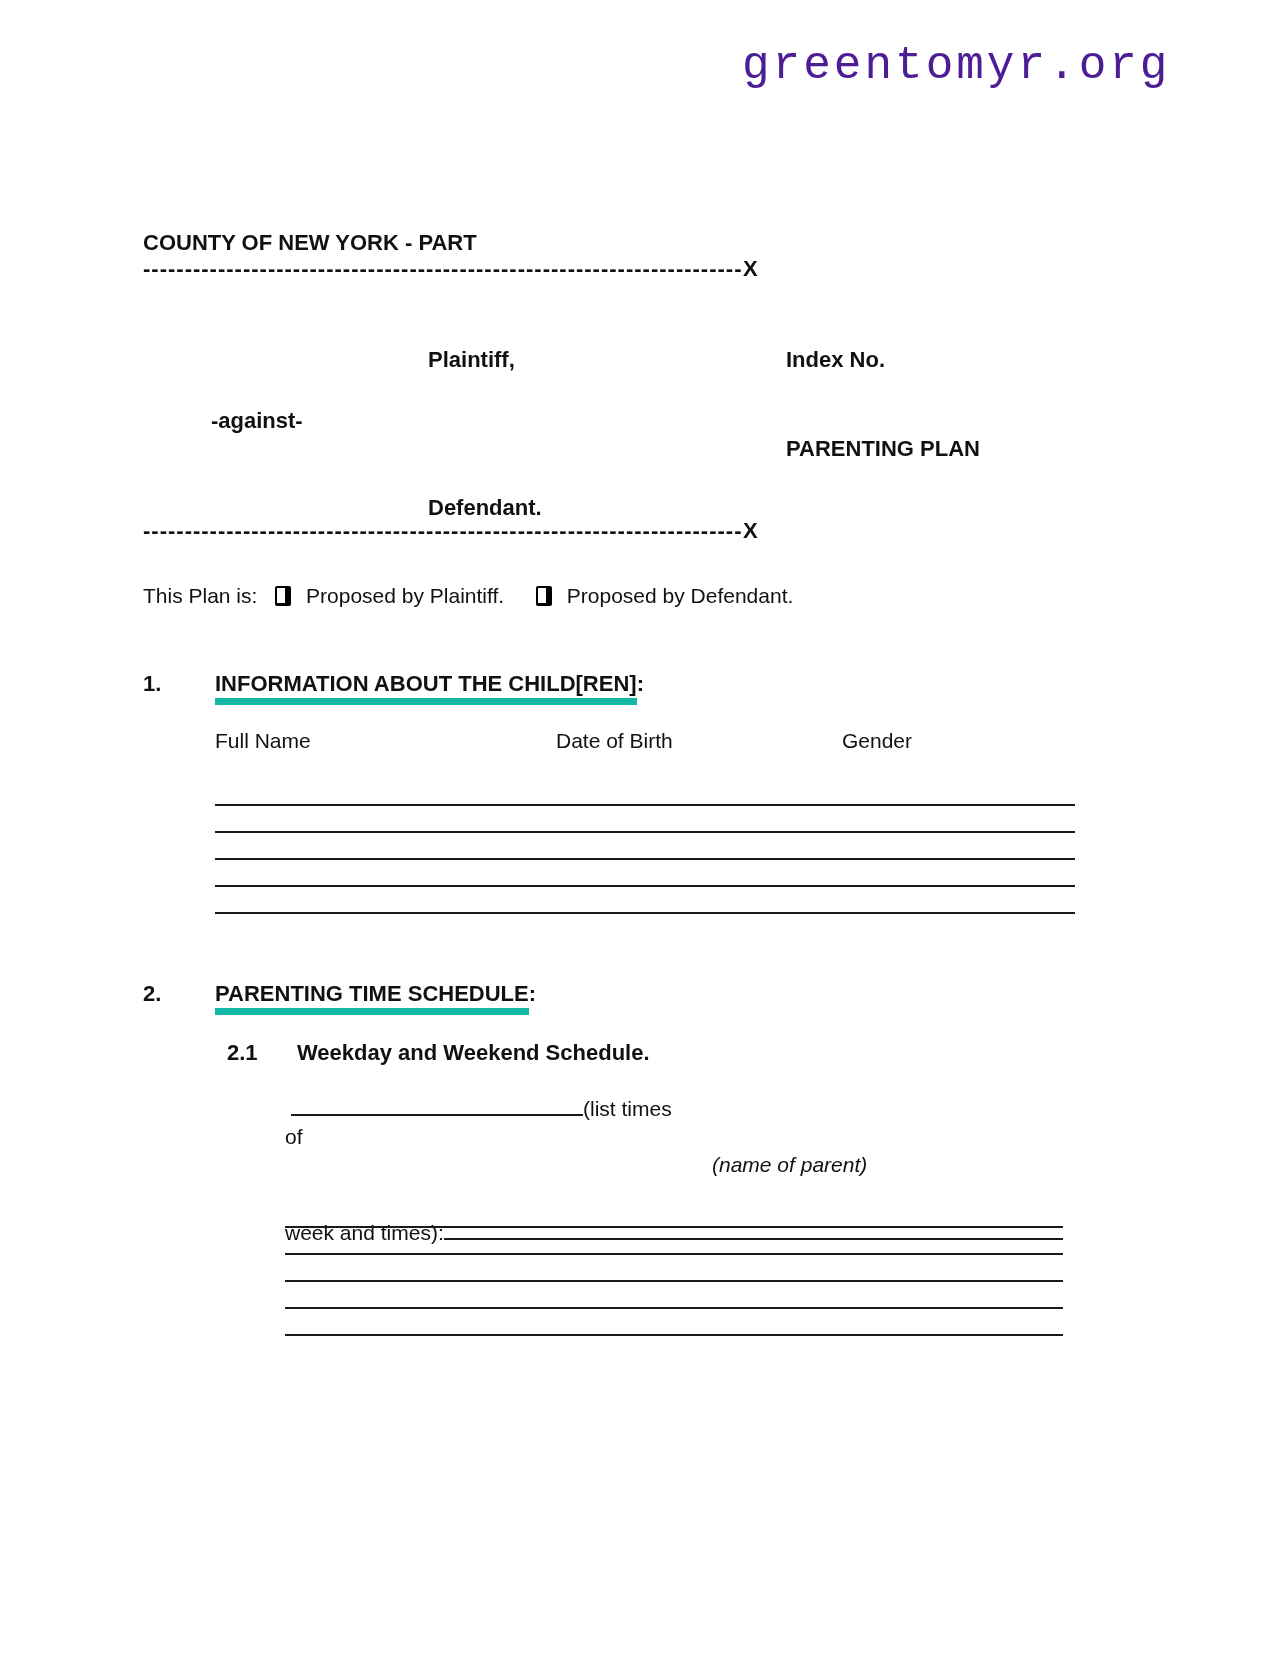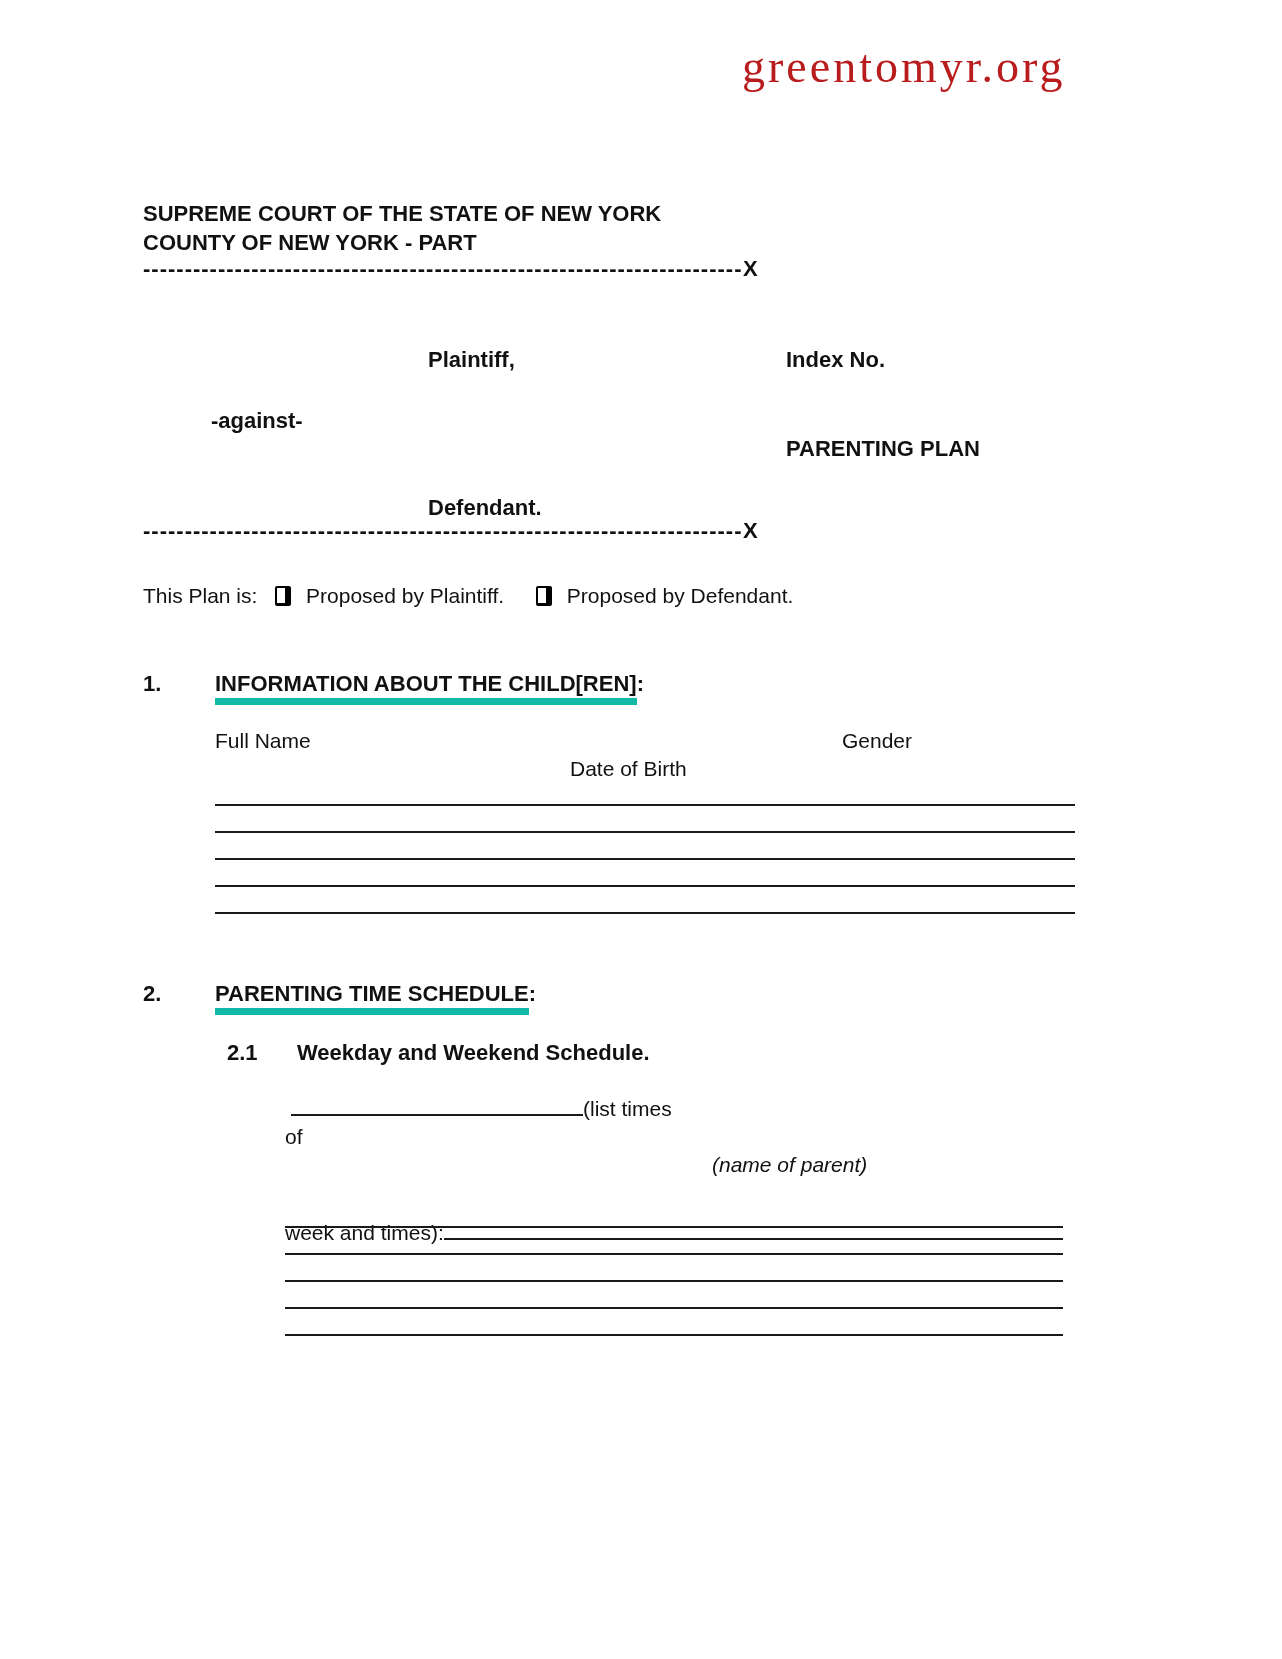--- a/index.html
+++ b/index.html
@@ -10,24 +10,24 @@
     height: 1659px;
     background: #ffffff;
     margin: 0 auto;
     font-family: "Liberation Sans", sans-serif;
     color: #111111;
     overflow: hidden;
   }
   .abs { position: absolute; }
 
   .watermark {
-    font-family: Liberation Serif, serif;
+    font-family: Liberation Mono, monospace;
     font-size: 46px;
     letter-spacing: 3px;
-    color: #b91c1c;
+    color: #4c1d95;
     white-space: nowrap;
   }
 
   .b { font-weight: bold; }
   .t22 { font-size: 22px; line-height: 29px; }
   .t21 { font-size: 21px; line-height: 28px; }
 
   .dashline { display: flex; align-items: baseline; font-size: 22px; font-weight: bold; }
   .dashes-clip { width: 600px; overflow: hidden; white-space: nowrap; letter-spacing: 1px; }
 
@@ -53,21 +53,20 @@
 
   .italic { font-style: italic; }
 </style>
 </head>
 <body>
 
 <div class="page">
 
   <div class="abs watermark" style="top: 40px; left: 742px;">greentomyr.org</div>
 
-  <div class="abs t22 b" style="top: 199px; left: 143px;">SUPREME COURT OF THE STATE OF NEW YORK</div>
   <div class="abs t22 b" style="top: 228px; left: 143px;">COUNTY OF NEW YORK - PART</div>
 
   <div class="abs dashline" style="top: 256px; left: 143px;">
     <span class="dashes-clip">------------------------------------------------------------------------------------------------------------------------</span>
     <span>X</span>
   </div>
 
   <div class="abs t22 b" style="top: 345px; left: 428px;">Plaintiff,</div>
   <div class="abs t22 b" style="top: 345px; left: 786px;">Index No.</div>
   <div class="abs t22 b" style="top: 406px; left: 211px;">-against-</div>
@@ -85,21 +84,21 @@
     <span>Proposed by Plaintiff.</span>
     <span class="checkbox" style="margin: 0 9px 0 26px;"></span>
     <span>Proposed by Defendant.</span>
   </div>
 
   <div class="abs t22 b" style="top: 669px; left: 143px;">
     <span style="display:inline-block; width: 72px;">1.</span><span class="u-title">INFORMATION ABOUT THE CHILD[REN]</span><span>:</span>
   </div>
 
   <div class="abs t21" style="top: 727px; left: 215px;">Full Name</div>
-  <div class="abs t21" style="top: 727px; left: 570px; margin-top: 28px;">Date of Birth</div>
+  <div class="abs t21" style="top: 727px; left: 556px;">Date of Birth</div>
   <div class="abs t21" style="top: 727px; left: 842px;">Gender</div>
 
   <div id="child-lines" class="abs" style="top: 779px; left: 215px; width: 860px;">
       <div class="write-line"></div>
       <div class="write-line"></div>
       <div class="write-line"></div>
       <div class="write-line"></div>
       <div class="write-line"></div>
     </div>
 

